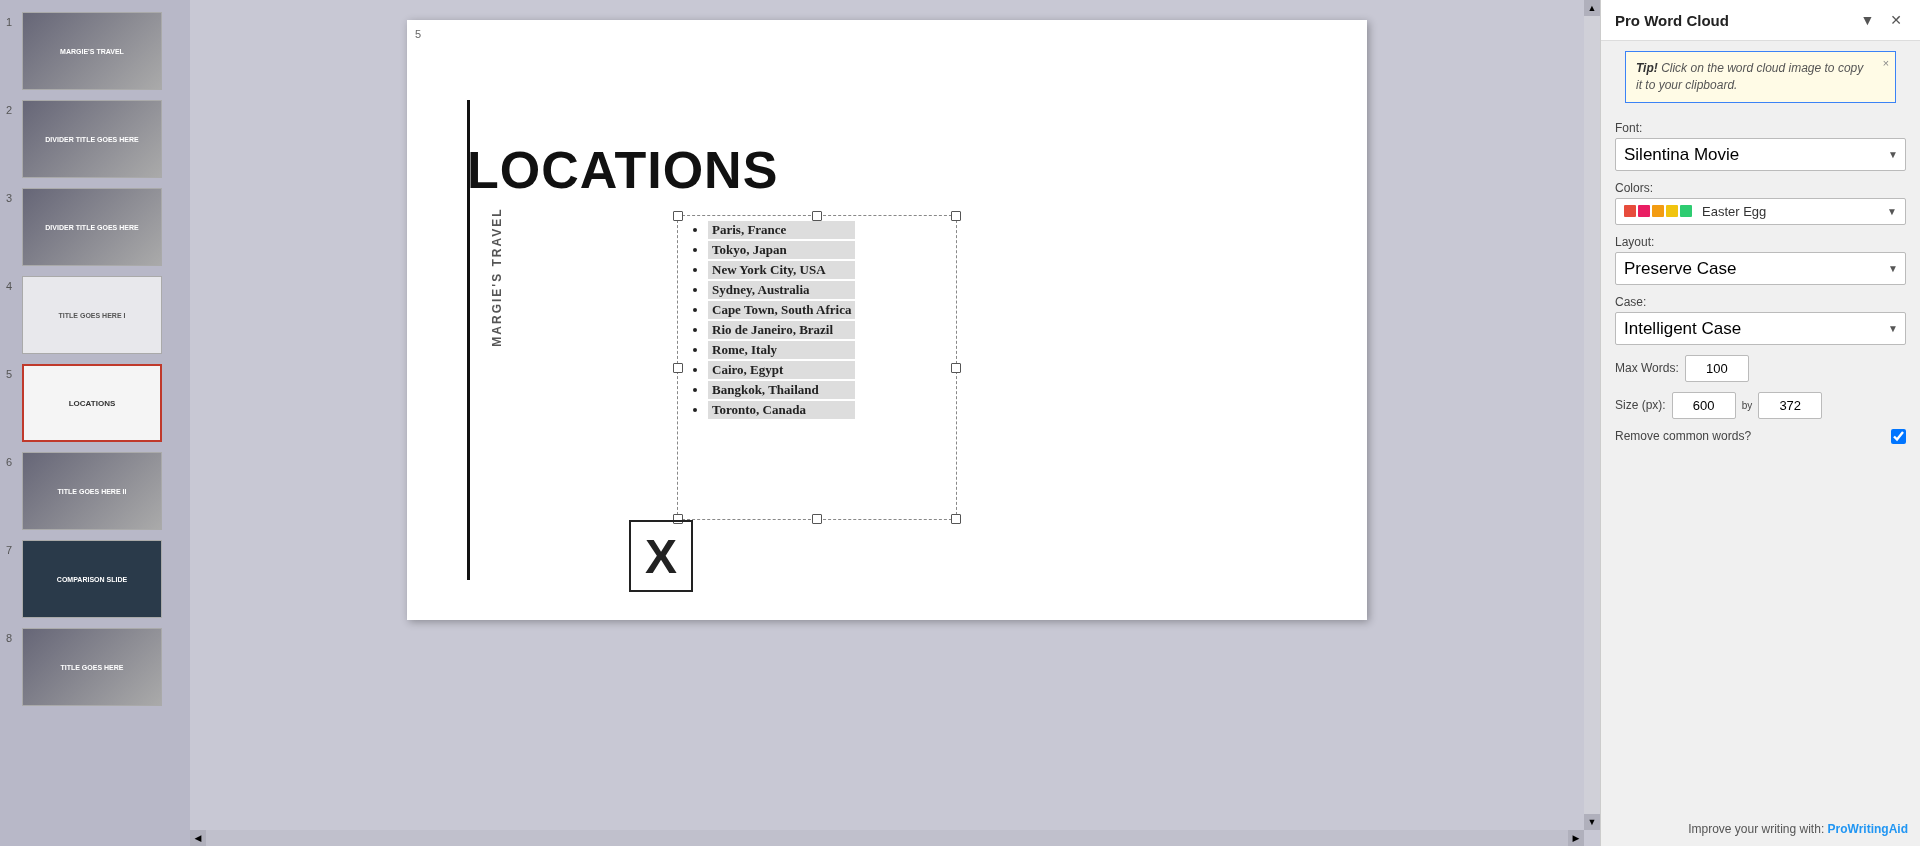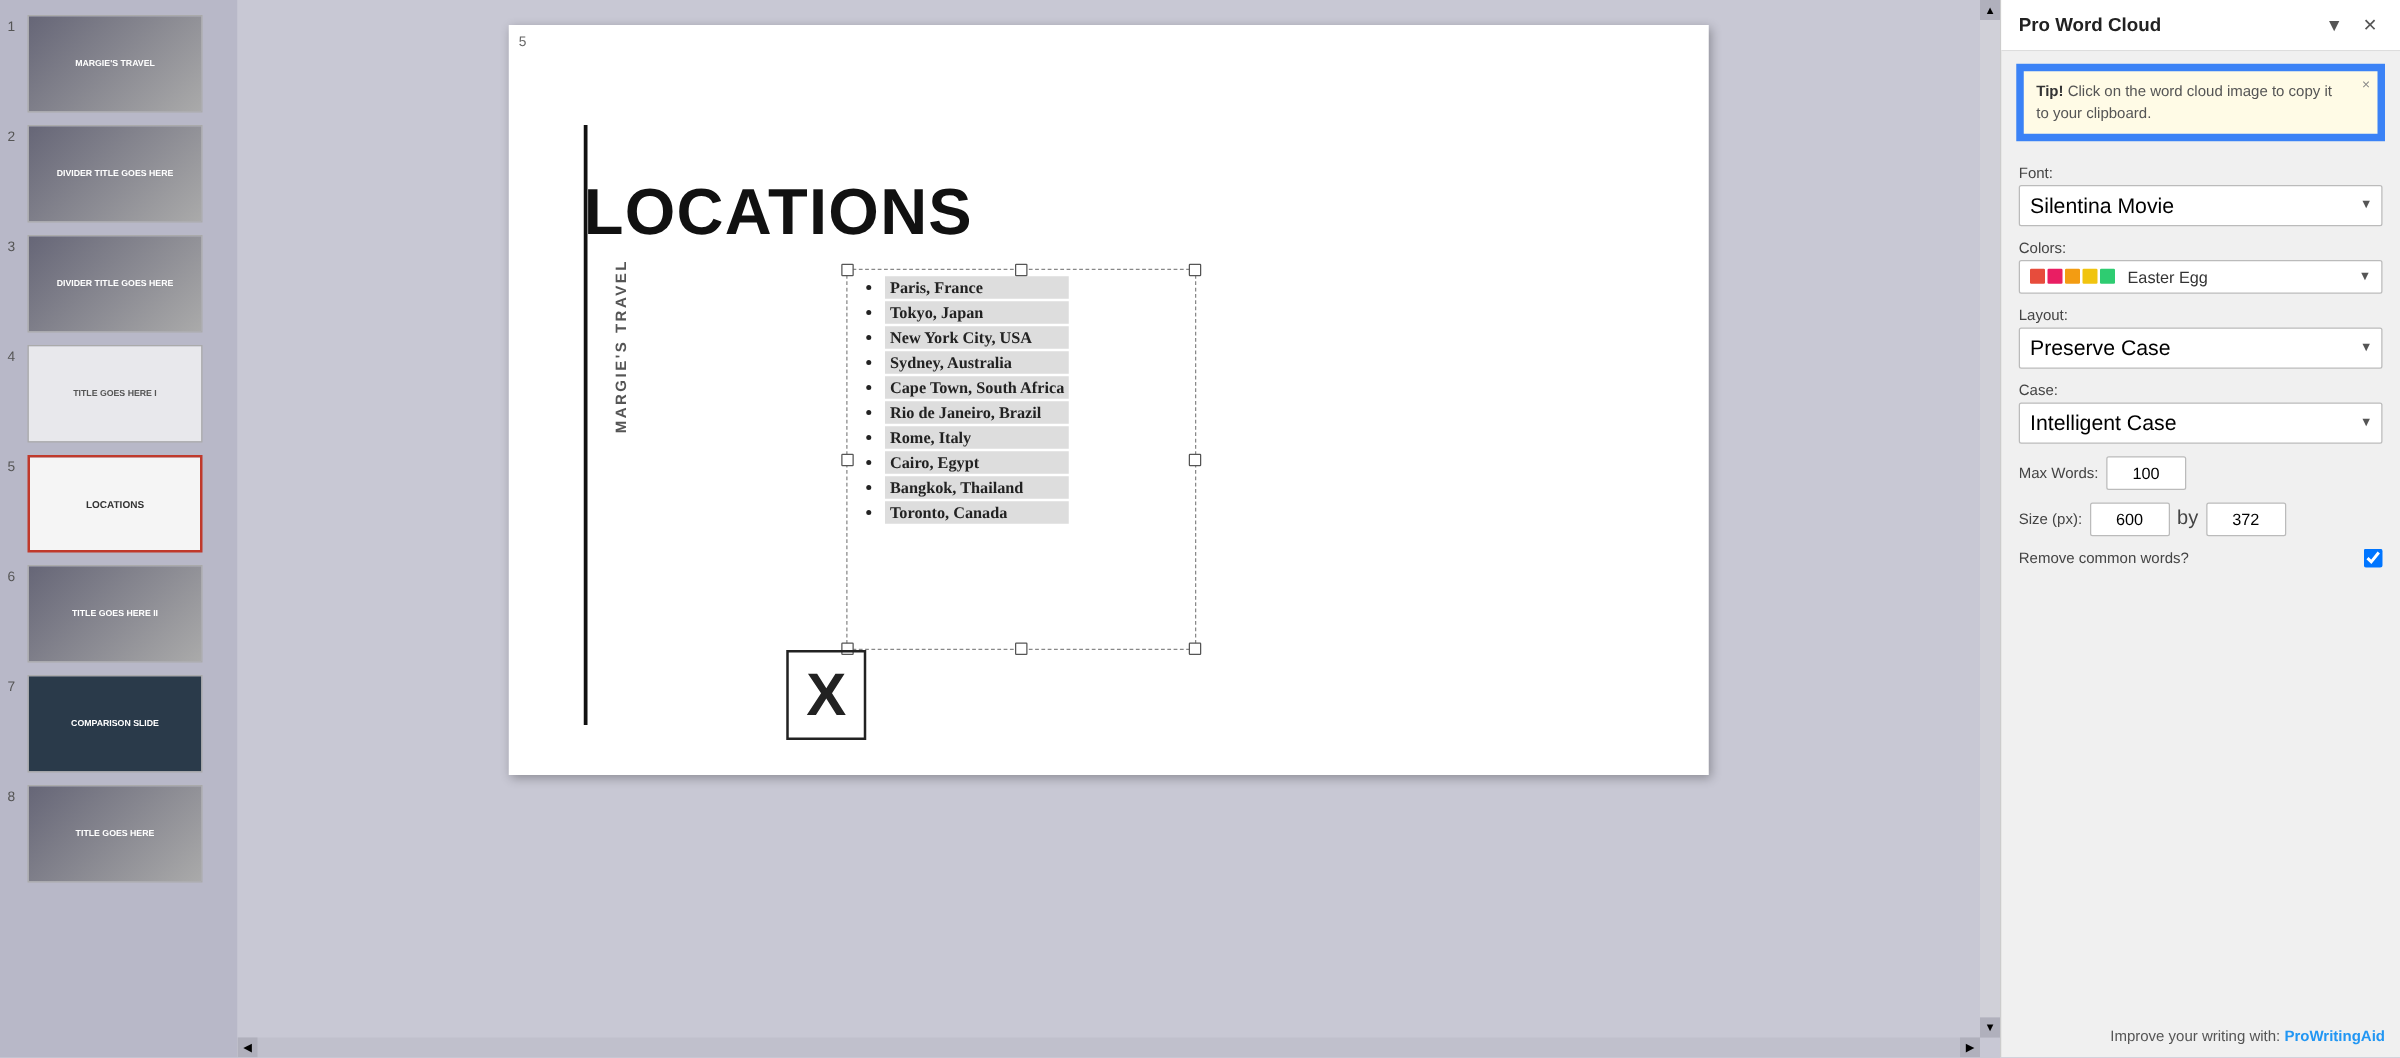--- a/index.html
+++ b/index.html
@@ -253,27 +253,28 @@
       background: none;
       border: none;
       cursor: pointer;
       font-size: 14px;
       color: #555;
       padding: 2px 4px;
     }
 
     .tip-box {
       background: #fffbe6;
-      border: 6px solid #3b82f6;
-      margin: 10px 12px;
+      border: 1px solid #3b82f6;
+      margin: 10px 24px;
       padding: 8px 24px 8px 10px;
       font-size: 12px;
       color: #555;
       position: relative;
       line-height: 1.4;
+      font-style: italic;
     }
     .tip-close {
       position: absolute;
       top: 4px;
       right: 6px;
       font-size: 11px;
       cursor: pointer;
       color: #888;
     }
     .tip-bold { font-weight: bold; color: #333; }
@@ -367,21 +368,21 @@
       text-align: center;
     }
 
     .size-row {
       display: flex;
       align-items: center;
       gap: 6px;
       margin-bottom: 10px;
     }
     .size-label { font-size: 12px; color: #444; }
-    .by-label { font-size: 16px; color: #444; }
+    .by-label { font-size: 10px; color: #444; }
 
     .checkbox-row {
       display: flex;
       align-items: center;
       justify-content: space-between;
       margin-bottom: 12px;
     }
     .checkbox-label { font-size: 12px; color: #444; }
     .checkbox-input { width: 15px; height: 15px; cursor: pointer; }
 

